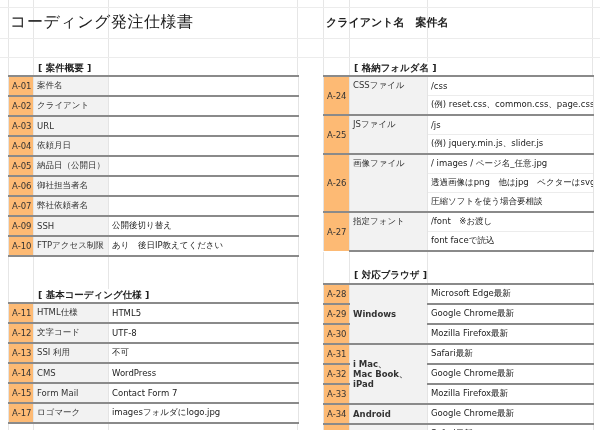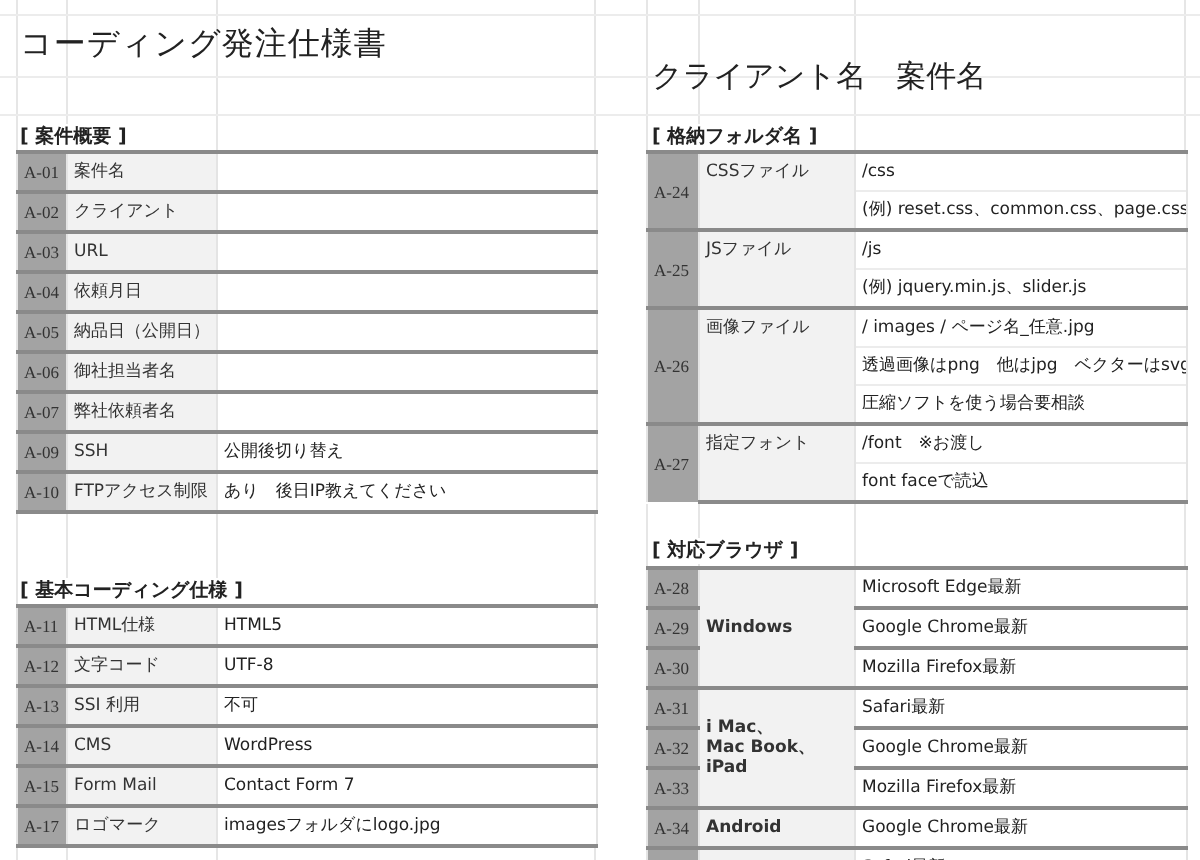--- a/index.html
+++ b/index.html
@@ -1,26 +1,26 @@
 <!DOCTYPE html>
 <html><head>
 <meta charset="utf-8">
 <style>
   html, body { margin:0; padding:0; }
   body { width:600px; height:430px; overflow:hidden; background:#fff;
          font-family:"DejaVu Sans","Liberation Sans",sans-serif; color:#222; position:relative; }
   .grid-v { position:absolute; top:0; bottom:0; width:1px; background:#e6e6e6; }
   .grid-h { position:absolute; left:0; right:0; height:1px; background:#ececec; }
   .title { position:absolute; left:10px; top:12px; font-size:16px; font-weight:normal; letter-spacing:0.5px; }
-  .subtitle { position:absolute; left:326px; top:29px; font-size:15px; font-weight:normal; }
-  .sec { position:absolute; font-size:9.5px; font-weight:bold; background:#fff; }
+  .subtitle { position:absolute; left:326px; top:15px; font-size:11px; font-weight:bold; }
+  .sec { position:absolute; font-size:9.5px; font-weight:bold; background:#fff;margin-left:28px; }
   .tbl { position:absolute; border-collapse:collapse; font-size:8.5px; table-layout:fixed; background:#fff; }
   .tbl td { height:18px; padding:0 3px; white-space:nowrap; overflow:hidden; vertical-align:middle;
             border-left:1px solid #e4e4e4; border-right:1px solid #e4e4e4; }
-  .tbl td.id { background:#a3a3a3; color:#333;font-family:Liberation Serif, serif; }
+  .tbl td.id { background:#fdba74; color:#333; }
   .tbl td.lb { background:#f2f2f2; color:#333; }
   .tbl td.vl { background:#fff; color:#222; }
   .tbl tr.top td { border-top:2px solid #8a8a8a; }
   .tbl tr.last td { border-bottom:2px solid #8a8a8a; }
   .tbl tr.inner td.vl { border-top:1px solid #ececec; }
   .tbl td.multi { white-space:normal; line-height:10px;font-weight:bold; }
 </style>
 </head>
 <body>
 

